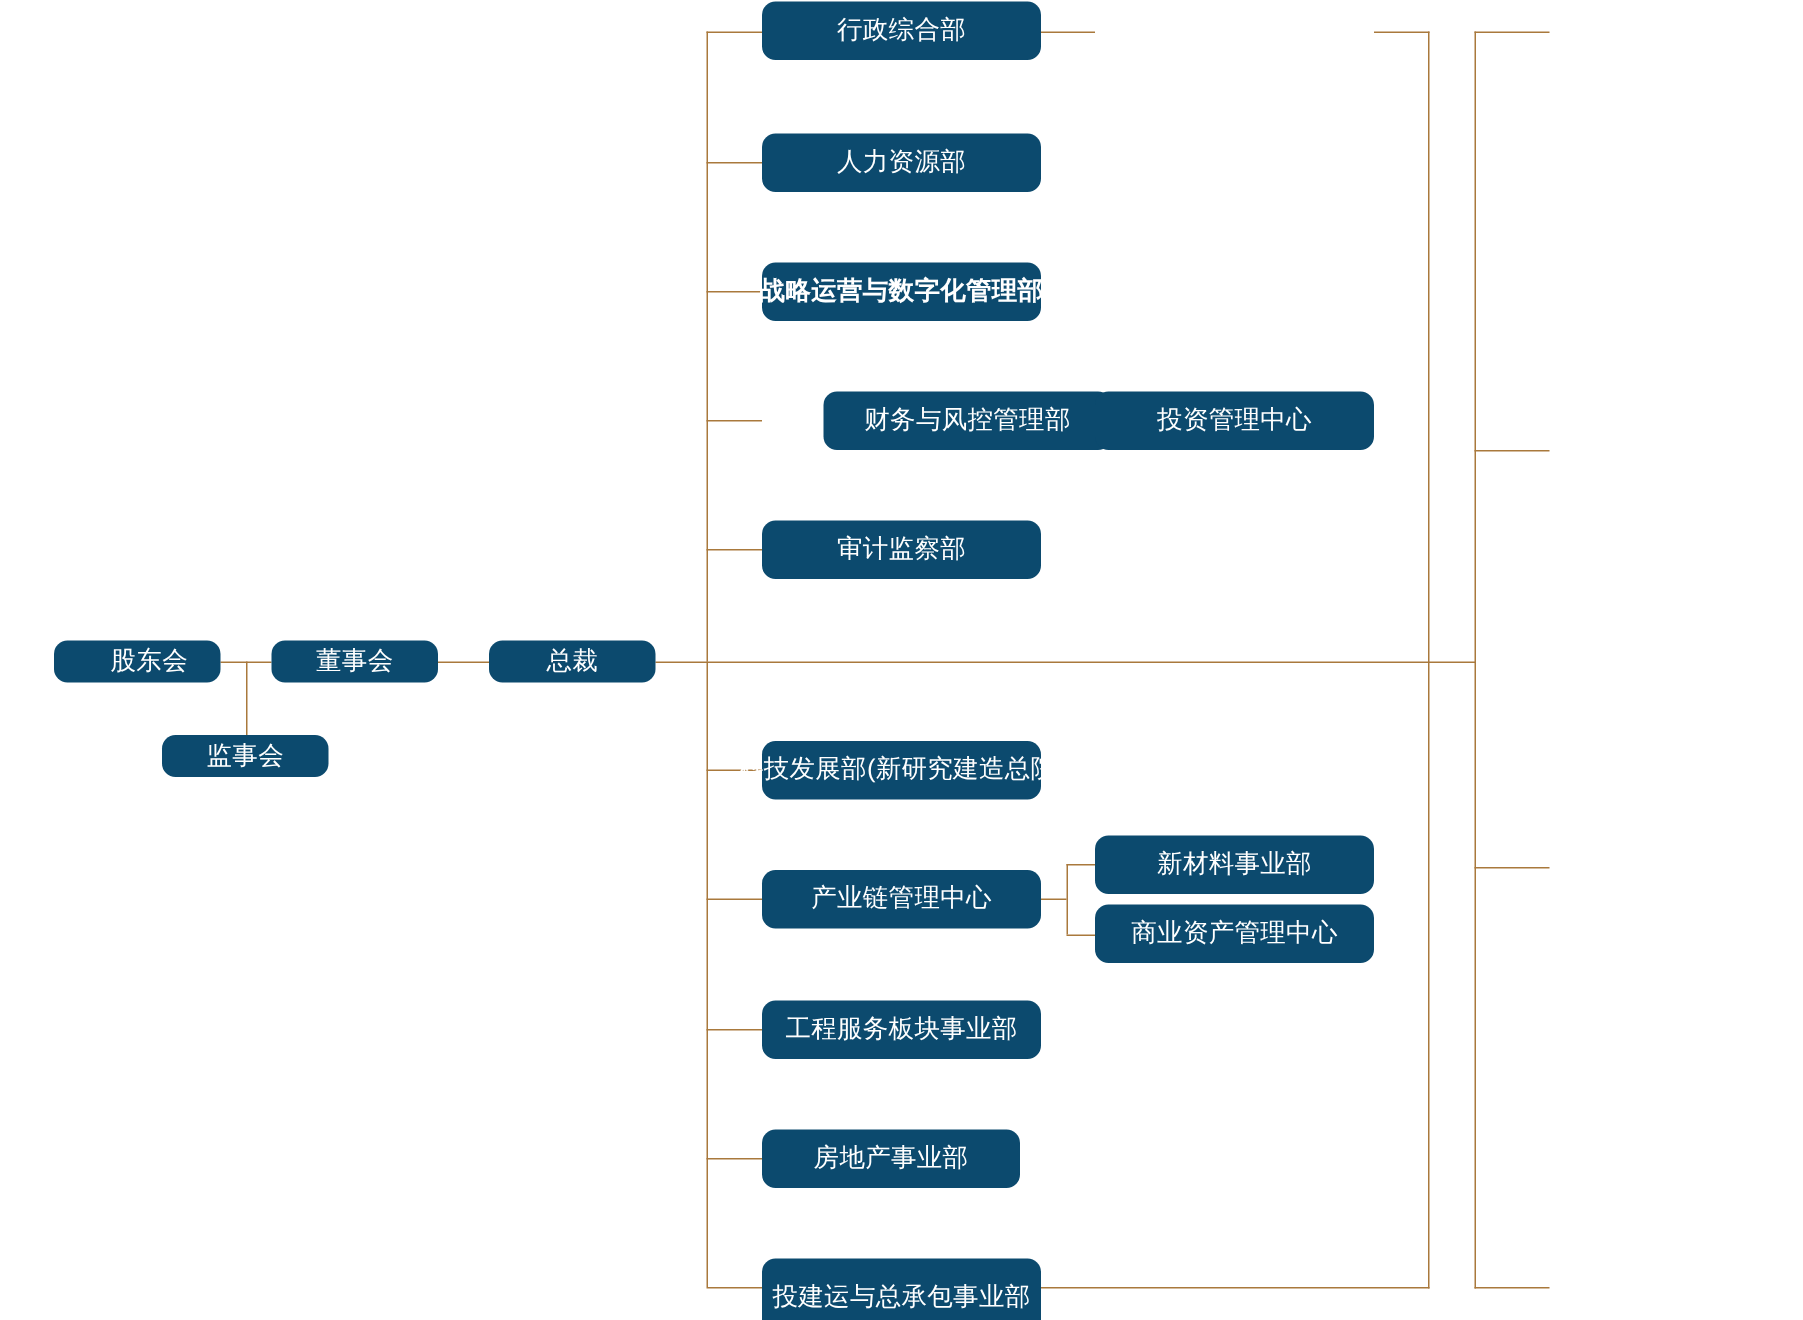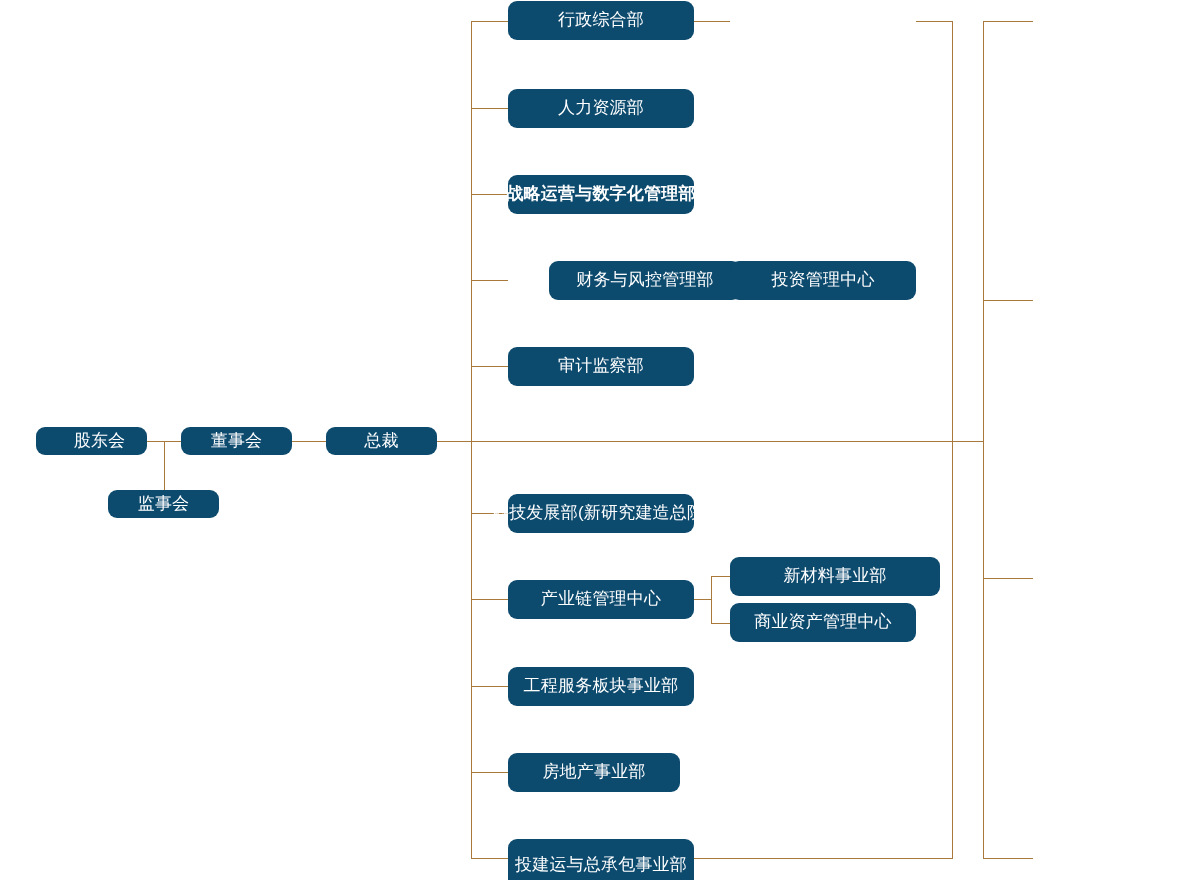--- a/index.html
+++ b/index.html
@@ -81,18 +81,18 @@
     <div class="node" style="left: 326px; top: 427px; width: 111px; height: 28px;">总裁</div>
     <div class="node" style="left: 108px; top: 490px; width: 111px; height: 28px;">监事会</div>
     <div class="node" style="left: 508px; top: 1px; width: 186px; height: 39px;">行政综合部</div>
     <div class="node" style="left: 508px; top: 89px; width: 186px; height: 39px;">人力资源部</div>
     <div class="node" style="left: 508px; top: 175px; width: 186px; height: 39px; font-weight: bold;">战略运营与数字化管理部</div>
     <div class="node" style="left: 508px; top: 261px; width: 192px; height: 39px; margin-left: 41px;">财务与风控管理部</div>
     <div class="node" style="left: 730px; top: 261px; width: 186px; height: 39px;">投资管理中心</div>
     <div class="node" style="left: 508px; top: 347px; width: 186px; height: 39px;">审计监察部</div>
     <div class="node" style="left: 508px; top: 494px; width: 186px; height: 39px;">科技发展部(新研究建造总院)</div>
     <div class="node" style="left: 508px; top: 580px; width: 186px; height: 39px;">产业链管理中心</div>
-    <div class="node" style="left: 730px; top: 557px; width: 210px; height: 39px;">新材料事业部</div>
+    <div class="node" style="left: 730px; top: 557px; width: 186px; height: 39px;">新材料事业部</div>
     <div class="node" style="left: 730px; top: 603px; width: 186px; height: 39px;">商业资产管理中心</div>
     <div class="node" style="left: 508px; top: 667px; width: 186px; height: 39px;">工程服务板块事业部</div>
     <div class="node" style="left: 508px; top: 753px; width: 172px; height: 39px;">房地产事业部</div>
     <div class="node" style="left: 508px; top: 839px; width: 186px; height: 52px;">投建运与总承包事业部</div>
   </div>
 
 </body></html>

